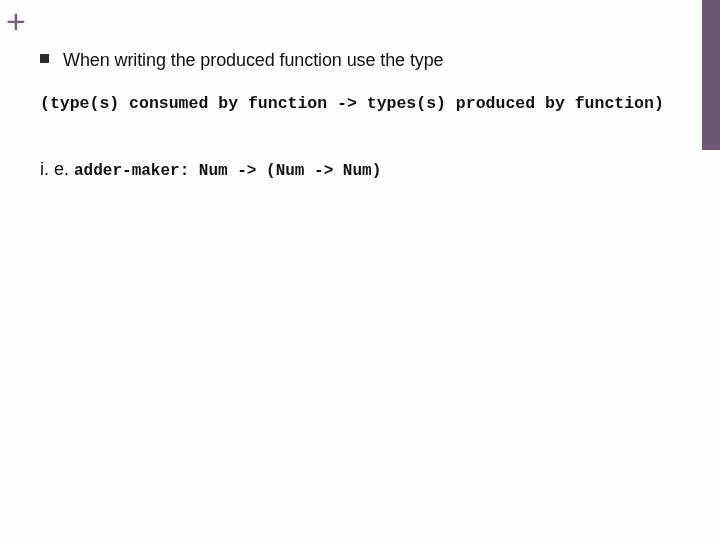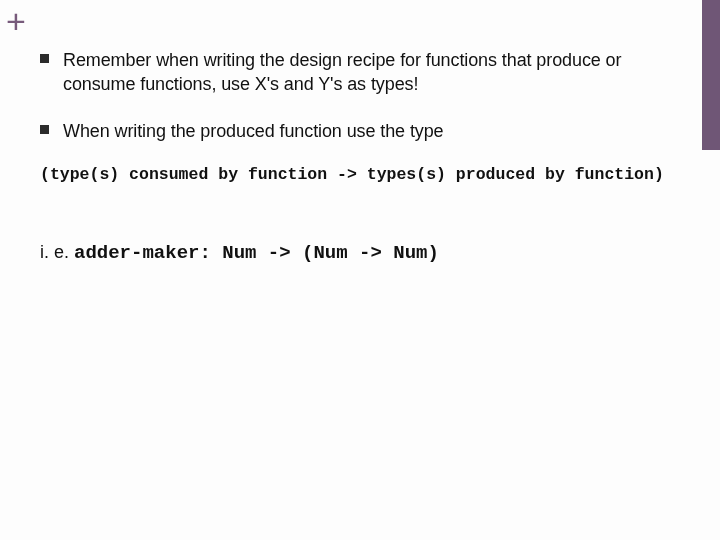--- a/index.html
+++ b/index.html
@@ -52,44 +52,40 @@
   .bullet-text {
     font-size: 18px;
     line-height: 1.35;
     letter-spacing: -0.1px;
   }
   .code-line {
     font-family: "Courier New", Courier, monospace;
     font-size: 16.5px;
     font-weight: bold;
     margin-top: 6px;
-    margin-bottom: 58px;
+    margin-bottom: 46px;
     white-space: nowrap;
   }
   .example-row {
     font-size: 18px;
   }
   .example-row .mono {
     font-family: "Courier New", Courier, monospace;
-    font-size: 19px;
+    font-size: 16px;
     font-weight: bold;
   }
 </style>
 </head>
 <body>
 
 <div class="plus">+</div>
 <div class="accent-bar"></div>
 
 <div class="content">
 
-  <div class="bullet-row">
-    <div class="sq"></div>
-    <div class="bullet-text">Remember when writing the design recipe for functions that produce or consume functions, use X's and Y's as types!</div>
-  </div>
 
   <div class="bullet-row">
     <div class="sq"></div>
     <div class="bullet-text">When writing the produced function use the type</div>
   </div>
 
   <div class="code-line">(type(s) consumed by function -&gt; types(s) produced by function)</div>
 
   <div class="example-row">
     <span>i. e. </span><span class="mono">adder-maker: Num -&gt; (Num -&gt; Num)</span>

